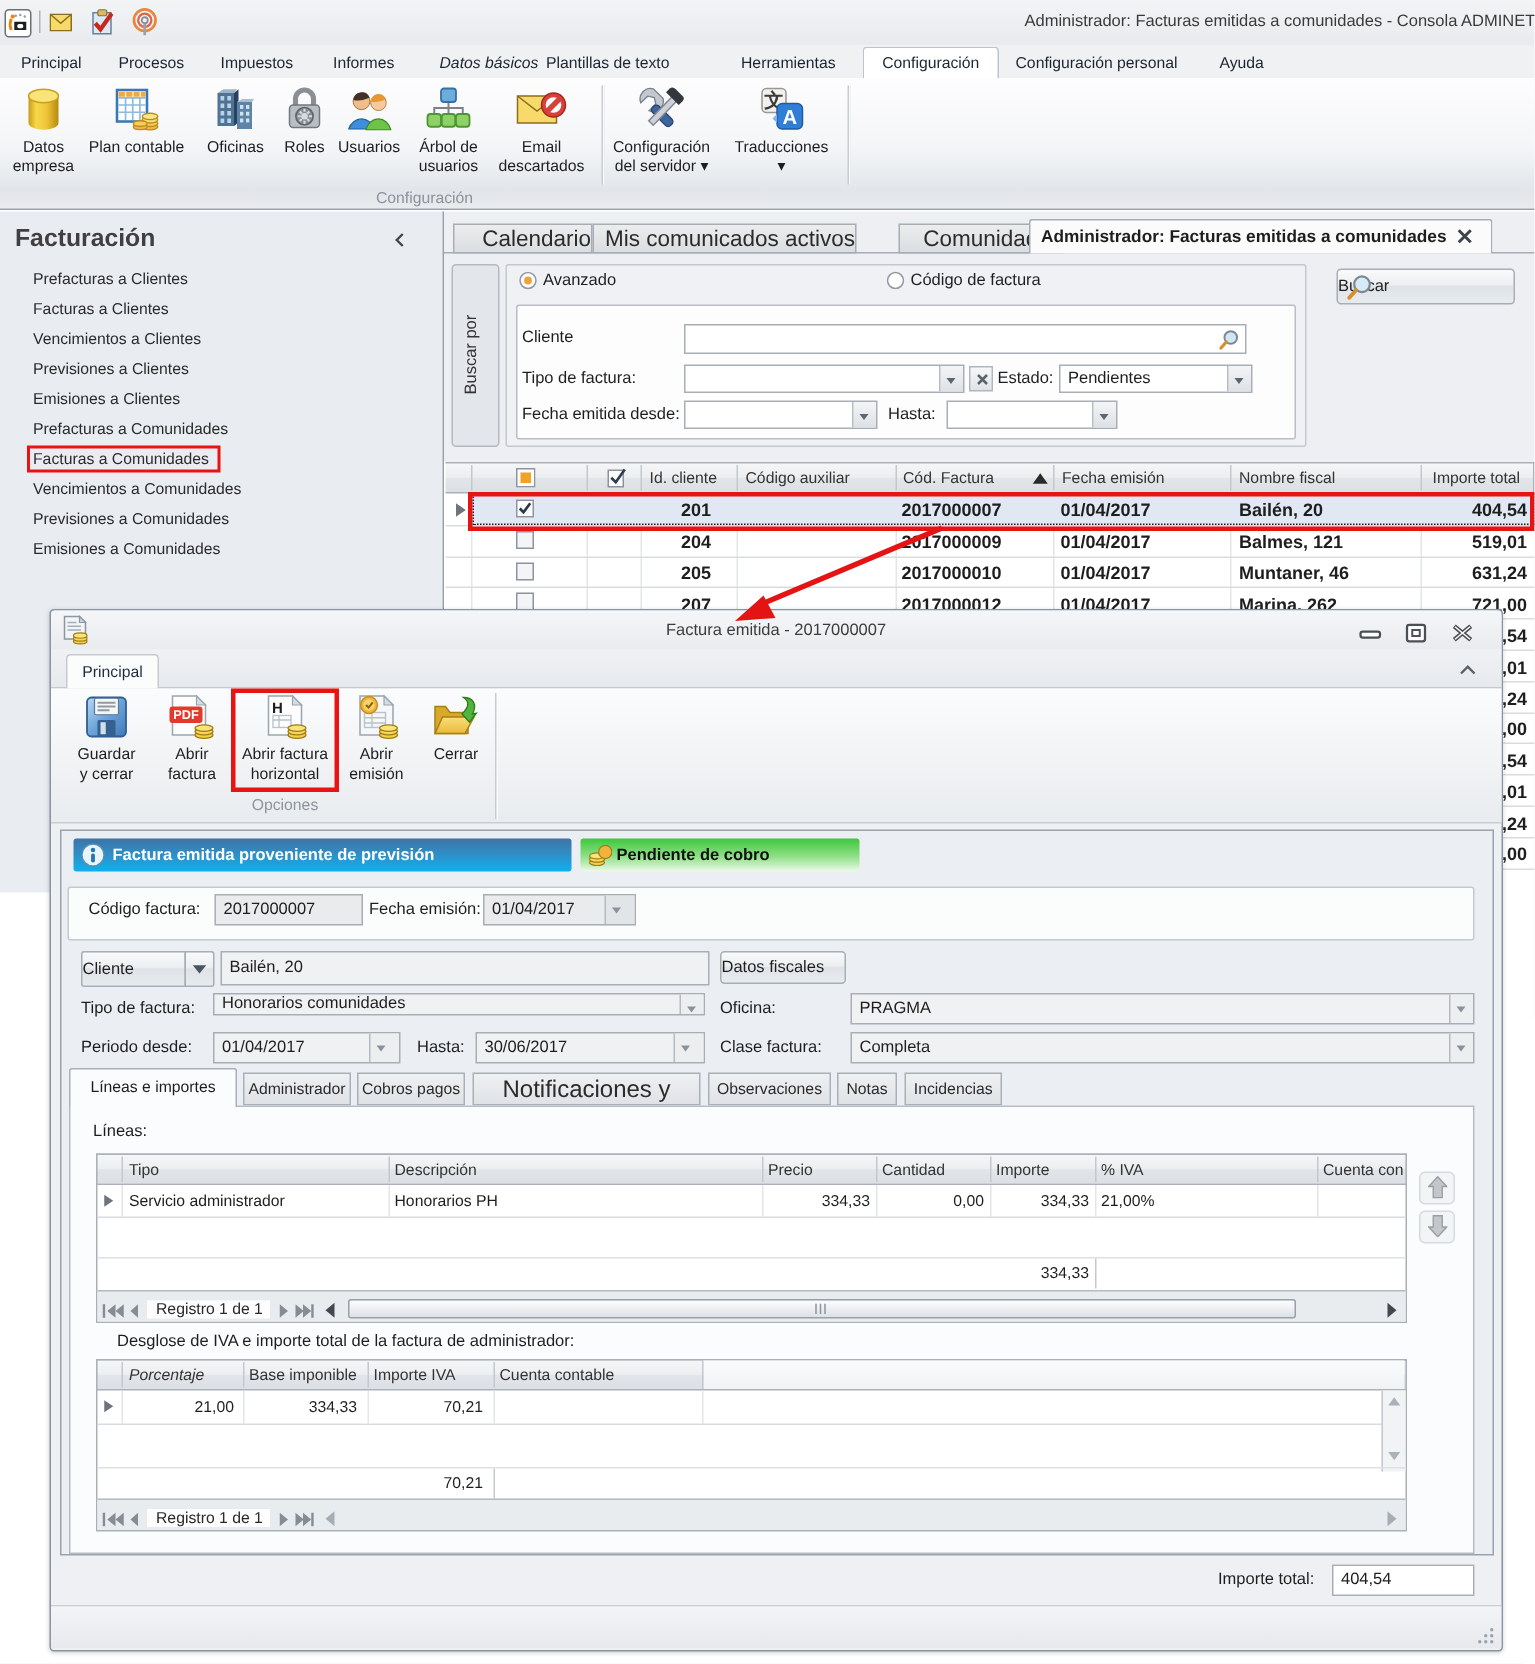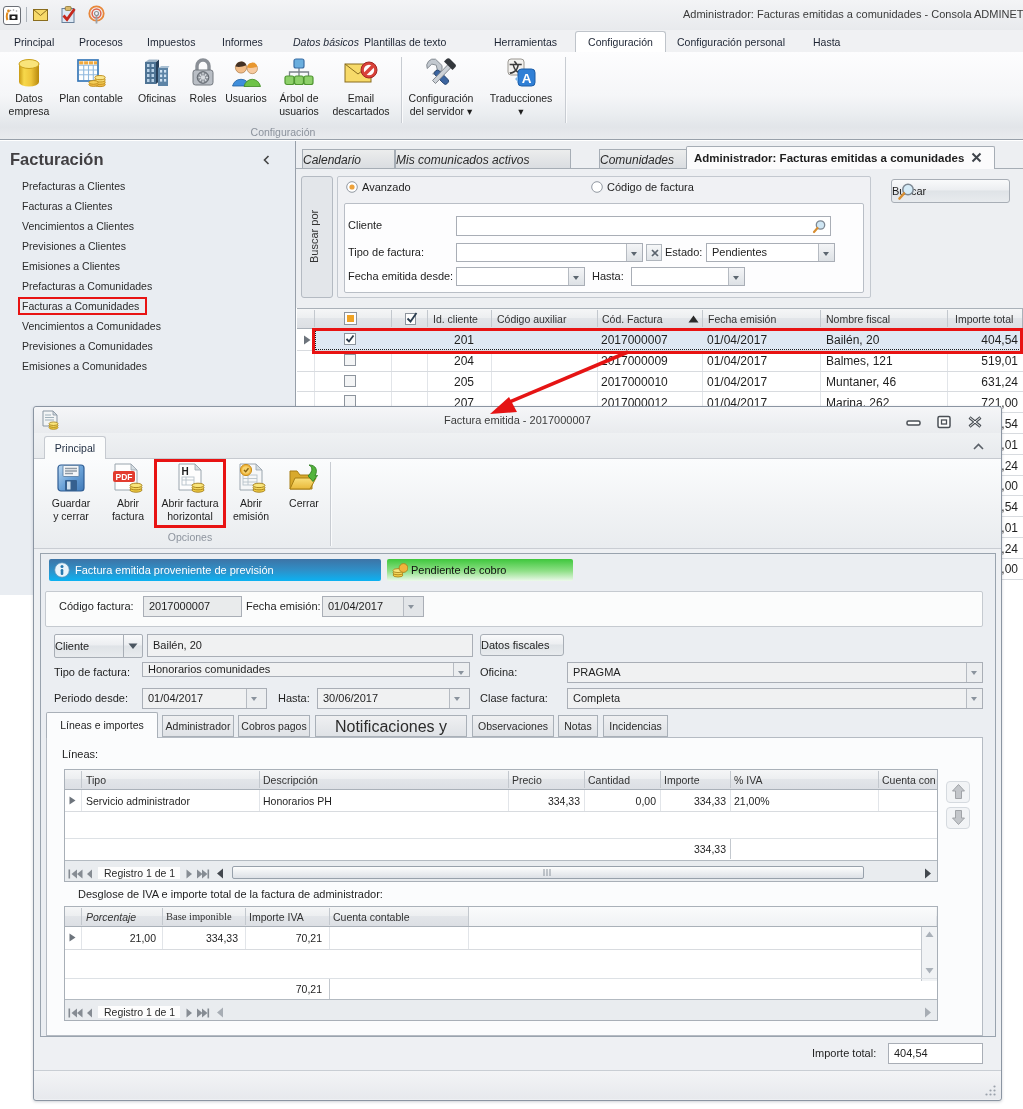--- a/index.html
+++ b/index.html
@@ -19,31 +19,31 @@
   .ribbon{left:0;top:52px;width:1023px;height:88px;
      background:linear-gradient(#fdfdfe 0%,#f5f6f8 50%,#eaedf0 72%,#e2e5e9 86%,#e9ebee 100%);
      border-bottom:1px solid #98a0aa;box-sizing:border-box;}
   .rbtn{position:absolute;text-align:center;color:#1e1e1e;font-size:10.5px;line-height:13px;white-space:nowrap;}
   .rbtn svg{display:block;margin:0 auto 4px auto;}
   .rsep{position:absolute;top:57px;width:1px;height:66px;background:#c8ccd2;border-right:1px solid #fafbfc;}
   .rgrouplabel{position:absolute;top:126px;color:#8b929c;font-size:10.5px;text-align:center;width:160px;}
   .sidebar{left:0;top:141px;width:295px;height:454px;background:#e9edf2;}
   .sitem{position:absolute;left:22px;height:20px;line-height:20px;color:#2b2b2b;font-size:10.5px;white-space:nowrap;}
   .redbox{position:absolute;border:3px solid #e81313;box-sizing:border-box;}
-  .dtab{position:absolute;top:149px;height:20px;line-height:20px;text-align:left;font-size:12px;color:#2b2b2b;
-        background:linear-gradient(#eceded,#dadde1);border:1px solid #a6adb5;box-sizing:border-box;font-style:italic;}
+  .dtab{position:absolute;top:149px;height:20px;line-height:20px;text-align:right;font-size:15px;color:#2b2b2b;
+        background:linear-gradient(#eceded,#dadde1);border:1px solid #a6adb5;box-sizing:border-box;}
   .fld{position:absolute;background:#fff;border:1px solid #a9aeb6;box-sizing:border-box;}
   .fld .txt{position:absolute;left:5px;top:50%;margin-top:-7px;font-size:11px;color:#1e1e1e;white-space:nowrap;}
   .ddbtn{position:absolute;right:0px;top:0px;bottom:0px;width:15px;
      background:linear-gradient(#f4f5f7,#dde1e5);border-left:1px solid #b6bbc2;}
   .ddbtn:after{content:"";position:absolute;left:4px;top:8px;border-left:3.5px solid transparent;
      border-right:3.5px solid transparent;border-top:4px solid #5c6670;}
   .ddl:after{border-top-color:#8a939d;}
   .lbl{position:absolute;font-size:11px;color:#1e1e1e;white-space:nowrap;text-align:center;}
-  .bold{font-weight:normal;}
+  .bold{font-weight:bold;}
   .btn{position:absolute;border:1px solid #a8aeb6;border-radius:3px;box-sizing:border-box;
      background:linear-gradient(#f9fafb,#eceef1 45%,#dfe3e7 50%,#e8ebee);font-size:11px;color:#1e1e1e;}
   .ghdr{position:absolute;background:linear-gradient(#f5f6f7,#eceef0 49%,#e2e5e9 50%,#dcdfe4);border:1px solid #aab1b9;box-sizing:border-box;}
   .gline-v{position:absolute;width:1px;background:#c3c8ce;}
   .grow-line{position:absolute;height:1px;background:#d8dbdf;}
   .cell{position:absolute;font-size:10.5px;white-space:nowrap;}
   .cell.bold{font-size:12px;}
   .cbx{position:absolute;width:12px;height:12px;background:#fcfdfd;border:1px solid #8d949d;box-sizing:border-box;}
 </style>
 </head>
@@ -82,21 +82,21 @@
 <div class="abs menurow"></div>
 <div class="mtab" style="left:14px;">Principal</div>
 <div class="mtab" style="left:79px;">Procesos</div>
 <div class="mtab" style="left:147px;">Impuestos</div>
 <div class="mtab" style="left:222px;">Informes</div>
 <div class="mtab" style="left:293px;font-style:italic;">Datos básicos</div>
 <div class="mtab" style="left:364px;">Plantillas de texto</div>
 <div class="mtab" style="left:494px;">Herramientas</div>
 <div class="seltab">Configuración</div>
 <div class="mtab" style="left:677px;">Configuración personal</div>
-<div class="mtab" style="left:813px;">Hasta</div>
+<div class="mtab" style="left:813px;">Ayuda</div>
 
 <div class="abs ribbon"></div>
 <div class="rsep" style="left:401px;"></div>
 <div class="rsep" style="left:565px;"></div>
 <div class="rgrouplabel" style="left:203px;">Configuración</div>
 
 <div class="rbtn" style="left:4px;top:58px;width:50px;">
   <svg width="26" height="30" viewBox="0 0 26 30">
     <defs>
         <linearGradient id="cyl" x1="0" x2="1">
@@ -684,21 +684,21 @@
 <div class="abs" style="left:946px;top:807px;width:24px;height:22px;border:1px solid #d5dadf;border-radius:4px;background:#f2f4f6;box-sizing:border-box;"></div>
 <svg class="abs" style="left:952px;top:810px;" width="13" height="15" viewBox="0 0 13 15">
     <path d="M6.5 14.5 L12.5 8 H9.5 V0.5 H3.5 V8 H0.5 z" fill="#c3c6ca" stroke="#9a9da2" stroke-width="0.9"></path>
   </svg>
 
 <div class="lbl" style="left:62px;top:888px;padding-left:16px;">Desglose de IVA e importe total de la factura de administrador:</div>
 
 <div class="abs" style="left:64px;top:906px;width:874px;height:115px;background:#fff;border:1px solid #a8afb7;box-sizing:border-box;"></div>
 <div class="ghdr" style="left:64px;top:906px;width:874px;height:21px;"></div>
 <div class="cell" style="left:86px;top:911px;color:#333;font-style:italic;">Porcentaje</div>
-<div class="cell" style="left:166px;top:911px;color:#333;font-family:Liberation Serif, serif;">Base imponible</div>
+<div class="cell" style="left:166px;top:911px;color:#333;">Base imponible</div>
 <div class="cell" style="left:249px;top:911px;color:#333;">Importe IVA</div>
 <div class="cell" style="left:333px;top:911px;color:#333;">Cuenta contable</div>
 <div class="gline-v" style="left:81px;top:908px;height:17px;"></div>
 <div class="gline-v" style="left:162px;top:908px;height:17px;"></div>
 <div class="gline-v" style="left:245px;top:908px;height:17px;"></div>
 <div class="gline-v" style="left:329px;top:908px;height:17px;"></div>
 <div class="abs" style="left:469px;top:907px;width:467px;height:19px;background:linear-gradient(#fafbfc,#f0f2f4);"></div>
 <div class="gline-v" style="left:468px;top:907px;height:19px;"></div>
 
 <div class="gline-v" style="left:81px;top:927px;height:22px;background:#e2e5e9;"></div>

